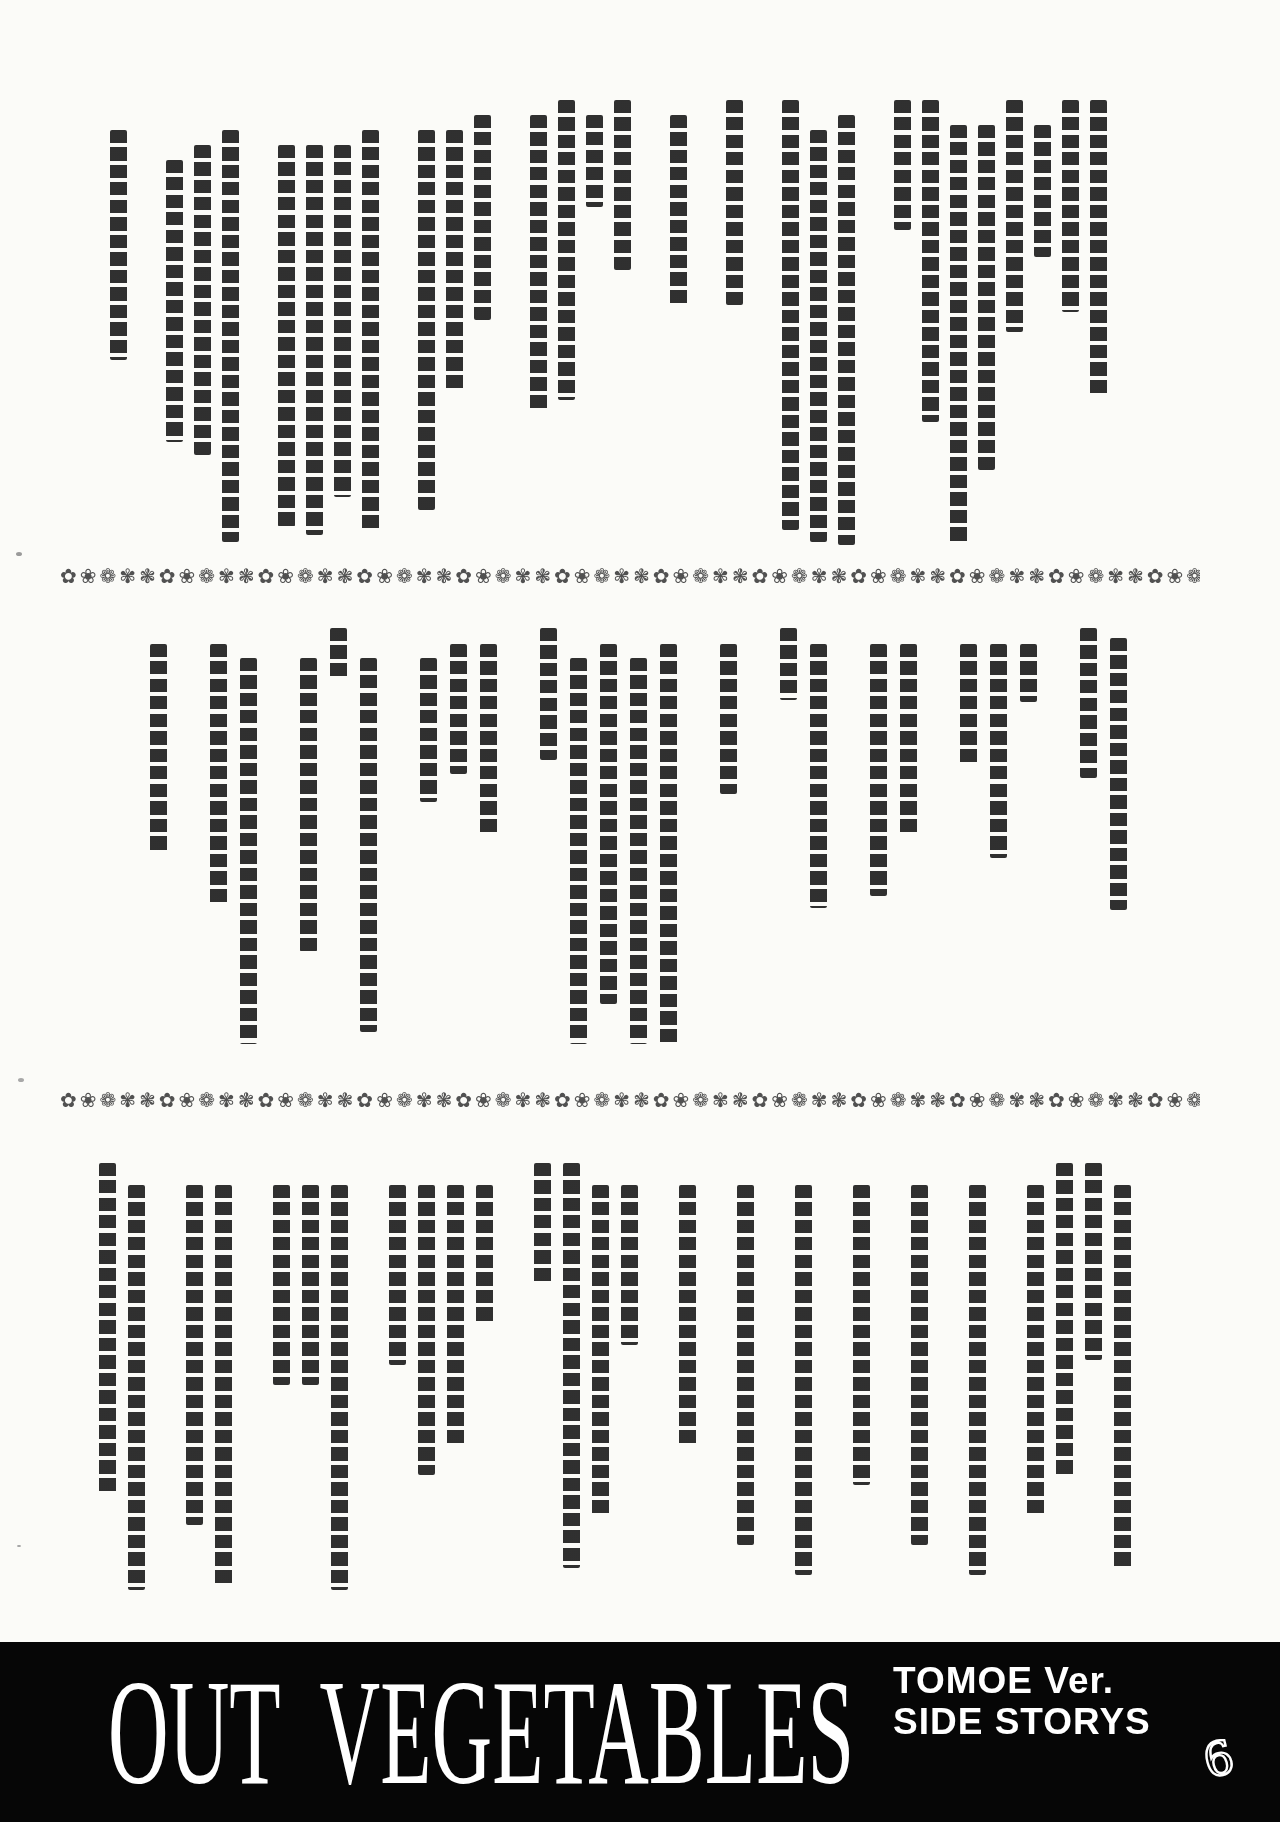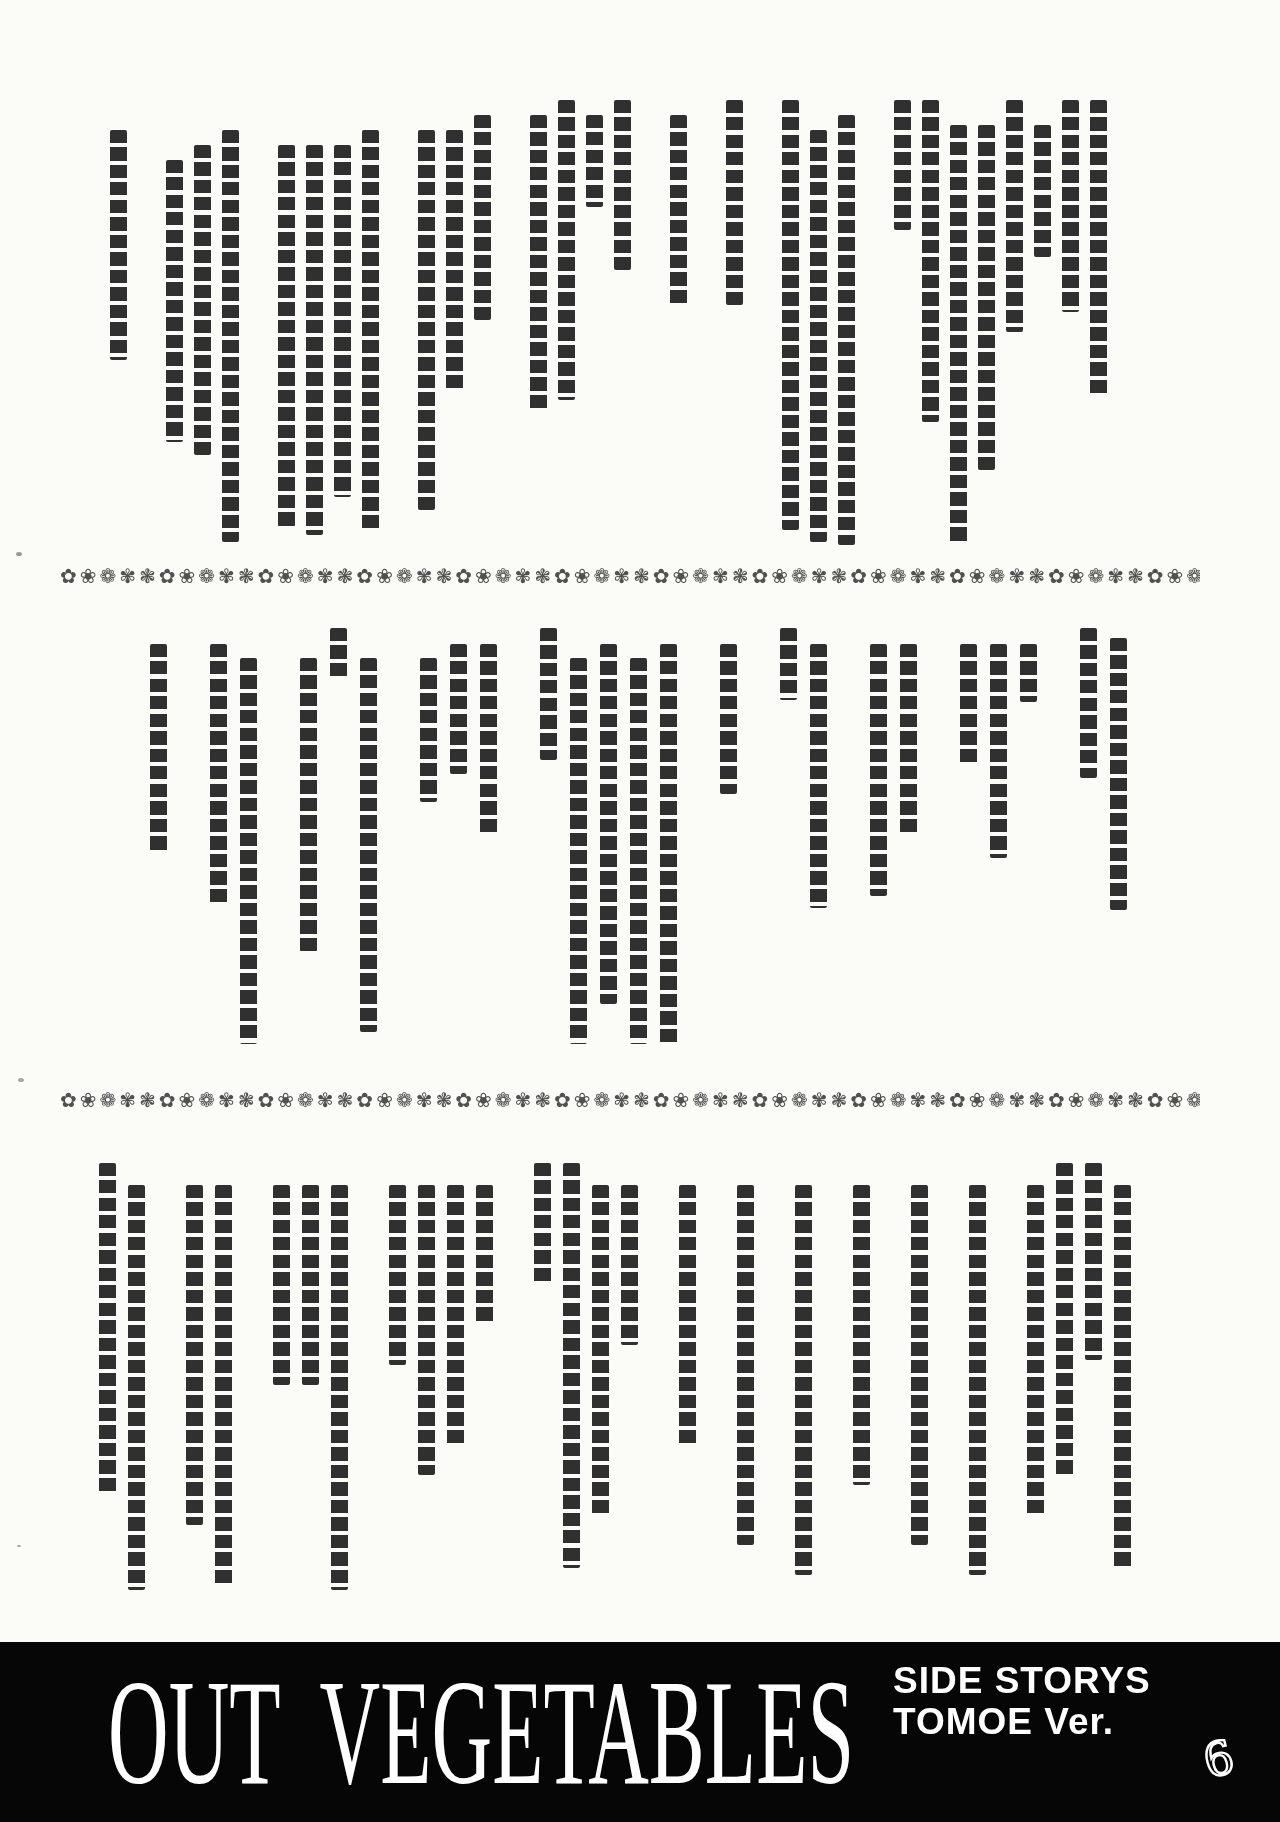--- a/index.html
+++ b/index.html
@@ -140,18 +140,18 @@
 
   <div class="divider" style="top: 562px; color: rgb(58, 58, 58);">✿❀❁✾❃✿❀❁✾❃✿❀❁✾❃✿❀❁✾❃✿❀❁✾❃✿❀❁✾❃✿❀❁✾❃✿❀❁✾❃✿❀❁✾❃✿❀❁✾❃✿❀❁✾❃✿❀❁✾❃✿❀❁✾❃✿❀❁✾❃✿❀❁✾❃✿❀❁✾❃✿❀❁✾❃✿❀❁✾❃✿❀❁✾❃✿❀❁✾❃✿❀❁✾❃✿❀❁✾❃✿❀❁✾❃✿❀❁✾❃✿❀❁✾❃✿❀❁✾❃✿❀❁✾❃✿❀❁✾❃✿❀❁✾❃✿❀❁✾❃✿❀❁✾❃✿❀❁✾❃✿❀❁✾❃✿❀❁✾❃✿❀❁✾❃✿❀❁✾❃✿❀❁✾❃✿❀❁✾❃✿❀❁✾❃✿❀❁✾❃✿❀❁✾❃✿❀❁✾❃✿❀❁✾❃✿❀❁✾❃✿❀❁✾❃</div>
   <div class="divider" style="top: 1086px; color: rgb(58, 58, 58);">✿❀❁✾❃✿❀❁✾❃✿❀❁✾❃✿❀❁✾❃✿❀❁✾❃✿❀❁✾❃✿❀❁✾❃✿❀❁✾❃✿❀❁✾❃✿❀❁✾❃✿❀❁✾❃✿❀❁✾❃✿❀❁✾❃✿❀❁✾❃✿❀❁✾❃✿❀❁✾❃✿❀❁✾❃✿❀❁✾❃✿❀❁✾❃✿❀❁✾❃✿❀❁✾❃✿❀❁✾❃✿❀❁✾❃✿❀❁✾❃✿❀❁✾❃✿❀❁✾❃✿❀❁✾❃✿❀❁✾❃✿❀❁✾❃✿❀❁✾❃✿❀❁✾❃✿❀❁✾❃✿❀❁✾❃✿❀❁✾❃✿❀❁✾❃✿❀❁✾❃✿❀❁✾❃✿❀❁✾❃✿❀❁✾❃✿❀❁✾❃✿❀❁✾❃✿❀❁✾❃✿❀❁✾❃✿❀❁✾❃✿❀❁✾❃</div>
 
   <div class="speck"></div>
 
   <div class="footer">
     <div class="footer-title">OUT  VEGETABLES</div>
   </div>
   <div class="footer-sub">
+    <div>TOMOE Ver.</div>
     <div>SIDE STORYS</div>
-    <div>TOMOE Ver.</div>
   </div>
   <div class="page-number">6</div>
 
 </div>
 
 </body></html>

